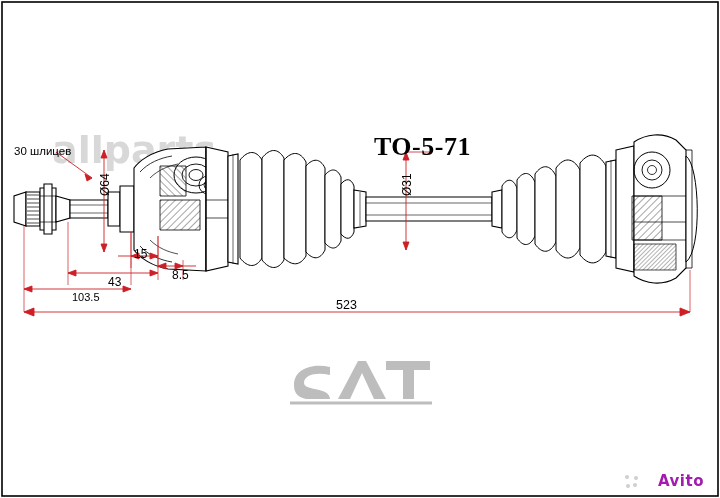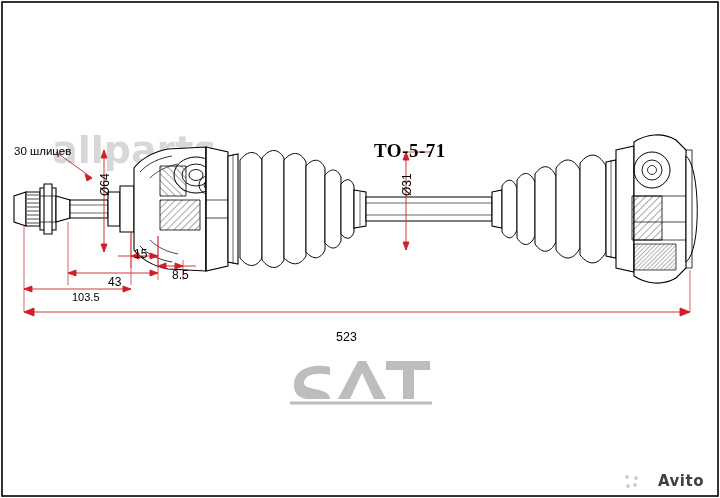--- a/index.html
+++ b/index.html
@@ -34,64 +34,63 @@
     letter-spacing: 0px;
     user-select: none;
   }
   .wm-avito {
     position: absolute;
     right: 16px;
     bottom: 8px;
     font-family: "DejaVu Sans", sans-serif;
     font-size: 15px;
     font-weight: bold;
-    color: #404040;
+    color: #a21caf;
     letter-spacing: .5px;
     user-select: none;
     display: flex;
     align-items: center;
     gap: 20px;
   }
   .wm-avito .dotgrid {
     display: inline-block;
     width: 13px; height: 13px;
     position: relative;
   }
   .wm-avito .dotgrid i {
     position: absolute;
     width: 4px; height: 4px;
     border-radius: 50%;
     background: #cfcfcf;
   }
   .part-code {
     position: absolute;
     left: 374px;
-    top: 140px;
+    top: 132px;
     font-family: "Liberation Serif", serif;
     font-weight: bold;
-    font-size: 19px;
+    font-size: 26px;
     color: #000;
     letter-spacing: .5px;
   }
   .lbl {
     position: absolute;
     font-family: "Liberation Sans", sans-serif;
     color: #000;
     white-space: nowrap;
   }
   .lbl-splines {
     left: 14px;
     top: 145px;
     font-size: 11.5px;
   }
   .lbl-523 {
     left: 336px;
     top: 298px;
     font-size: 12.5px;
-    margin-top: 32px;
   }
   .lbl-1035 {
     left: 72px;
     top: 291px;
     font-size: 11px;
   }
   .lbl-62 {
     left: 108px;
     top: 275px;
     font-size: 12px;

